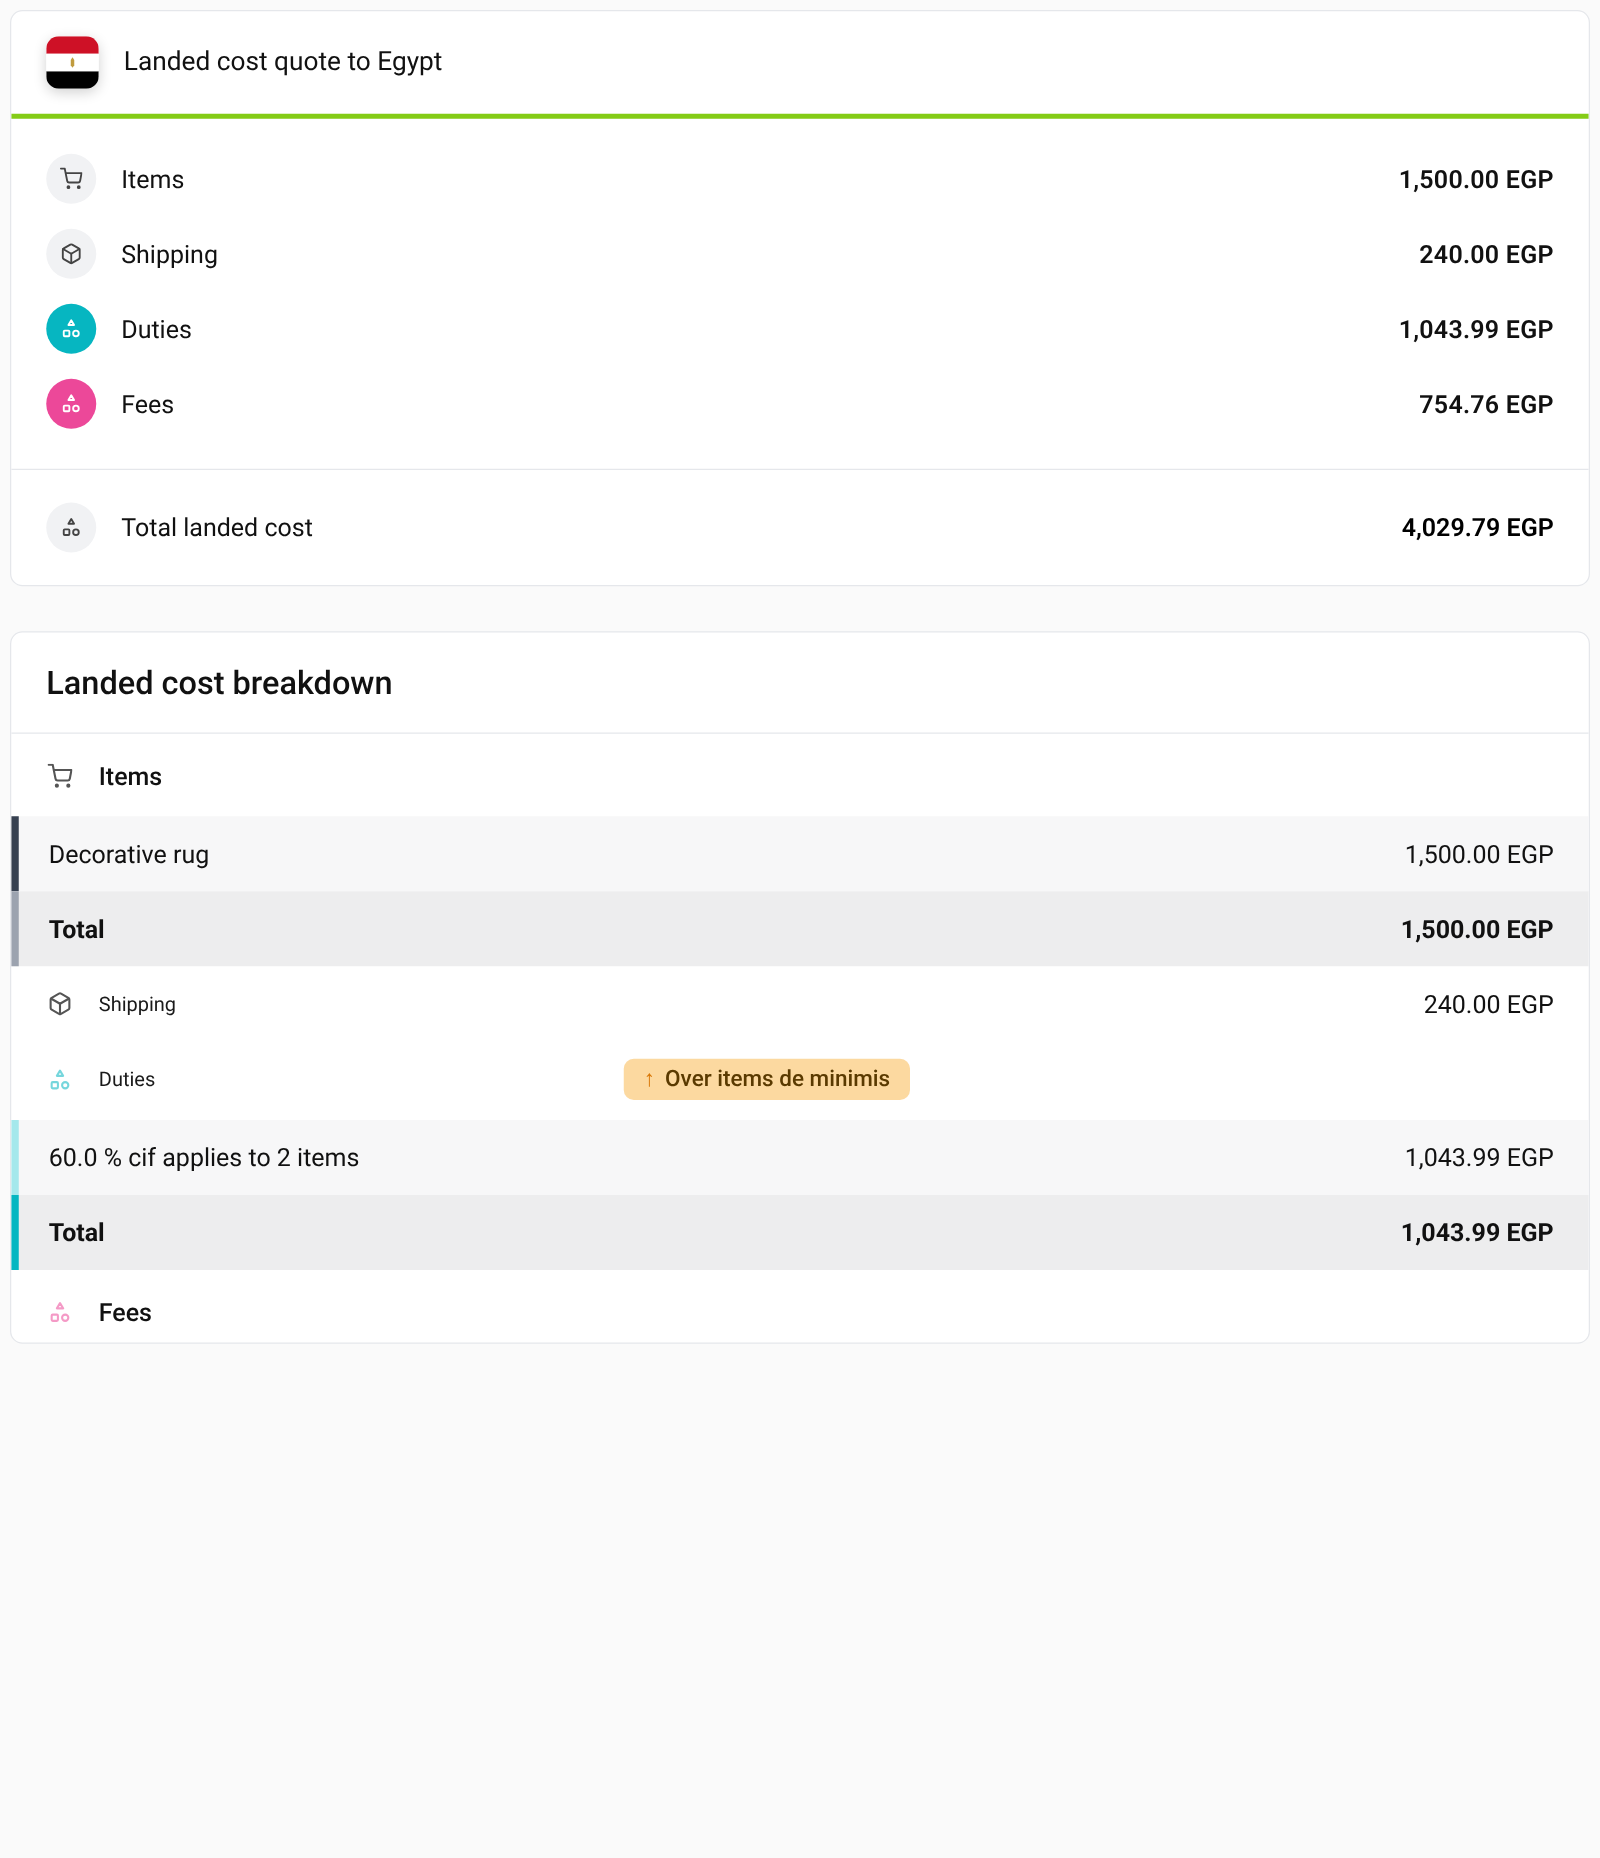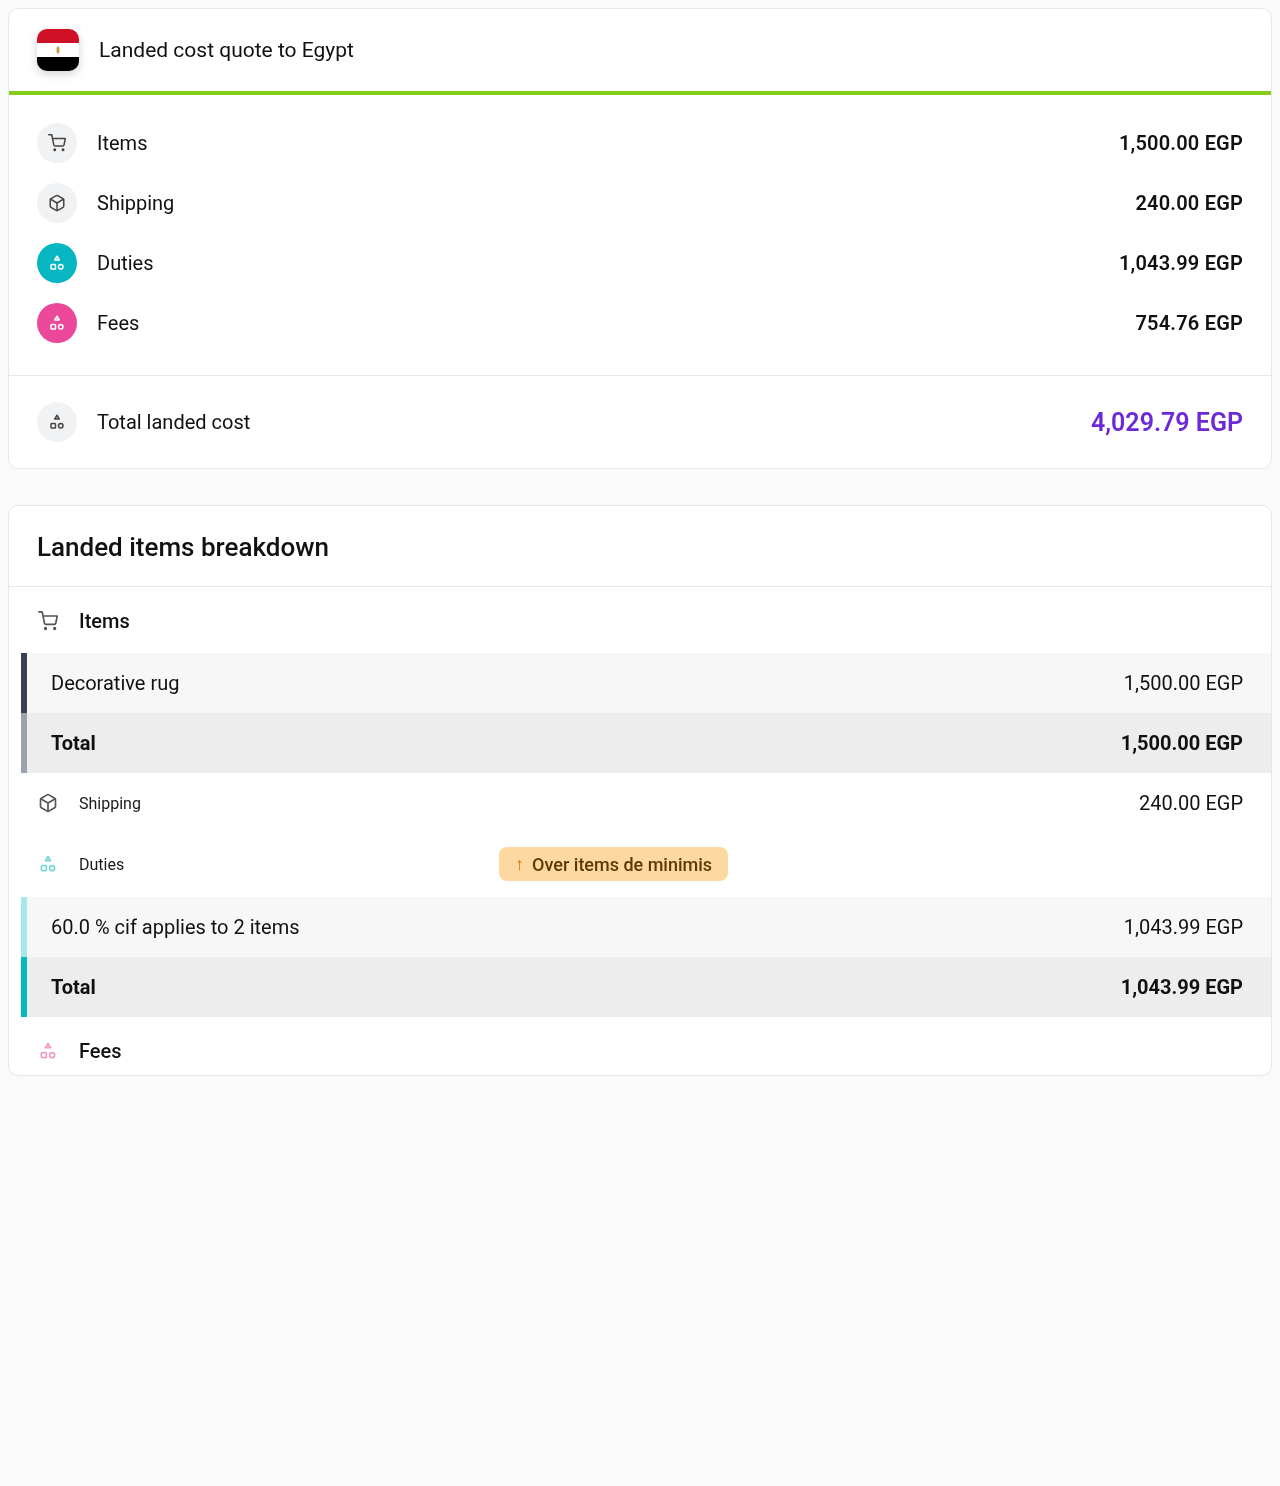--- a/index.html
+++ b/index.html
@@ -52,21 +52,21 @@
     display:flex; align-items:center; justify-content:center;
     flex-shrink:0;
   }
   .ic-gray { background:#f1f2f4; color:#444; }
   .ic-teal { background:#06b6c1; color:#fff; }
   .ic-pink { background:#ec4899; color:#fff; }
   .ic-indigo { background:#818cf8; color:#fff; }
   .row-label { font-size:20px; font-weight:450; color:#111; }
   .row-value { font-size:20px; font-weight:650; color:#111; letter-spacing:0.2px; }
   .total-row { padding: 26px 28px; display:flex; align-items:center; justify-content:space-between;gap:11px; }
-  .total-value { font-size:25px; font-weight:650; color:#6d28d9; }
+  .total-value { font-size:20px; font-weight:650; color:#000000; }
   
   .breakdown-header { padding: 26px 28px 24px; border-bottom:1px solid #e5e7eb; }
   .breakdown-title { font-size:26px; font-weight:500; color:#111; }
   .section-head { display:flex; align-items:center; gap:20px; padding:22px 28px 20px; }
   .section-head.centered { justify-content:flex-start; }
   .section-head .head-label { font-size:20px; font-weight:500; color:#111; }
   .section-head-with-badge { display:flex; align-items:center; justify-content:space-between; padding:14px 28px 16px; }
   .mini-icon { width:22px; height:22px; display:flex; align-items:center; justify-content:center; color:#555; flex-shrink:0; }
   .mini-icon.teal { color:#06b6c1; opacity:0.55; }
   .mini-icon.pink { color:#ec4899; opacity:0.55; }
@@ -80,21 +80,20 @@
   }
   .stripe-bar { position:absolute; left:0; top:0; bottom:0; width:6px; }
   .stripe-dark { background:#374151; }
   .stripe-gray { background:#9ca3af; }
   .stripe-ltteal { background:#a5e8ec; }
   .stripe-teal { background:#06b6c1; }
   .line-row {
     position:relative;
     display:flex; align-items:center; justify-content:space-between;
     padding:18px 28px 18px 30px;
-    margin-left:12px;
   }
   .bg-light { background:#f7f7f8; }
   .bg-med { background:#ededee; }
   .line-label { font-size:20px; font-weight:450; color:#111; }
   .line-value { font-size:20px; font-weight:450; color:#111; }
   .bold { font-weight:700; }
   .shipping-row { display:flex; align-items:center; justify-content:space-between; padding:18px 28px; }
   svg { display:block; }
 </style>
 </head>
@@ -183,21 +182,21 @@
           </svg>
       </div>
       <div class="row-label">Total landed cost</div>
     </div>
     <div class="total-value">4,029.79 EGP</div>
   </div>
 </div>
 
 <div class="card">
   <div class="breakdown-header">
-    <div class="breakdown-title">Landed items breakdown</div>
+    <div class="breakdown-title">Landed cost breakdown</div>
   </div>
 
   <div class="section-head centered">
     <div class="mini-icon">
       <svg width="20" height="20" viewBox="0 0 24 24" fill="none" stroke="currentColor" stroke-width="2" stroke-linecap="round" stroke-linejoin="round">
           <circle cx="9" cy="21" r="1"></circle>
           <circle cx="20" cy="21" r="1"></circle>
           <path d="M1 1h4l2.7 13.4a2 2 0 0 0 2 1.6h9.7a2 2 0 0 0 2-1.6L23 6H6"></path>
         </svg>
     </div>

